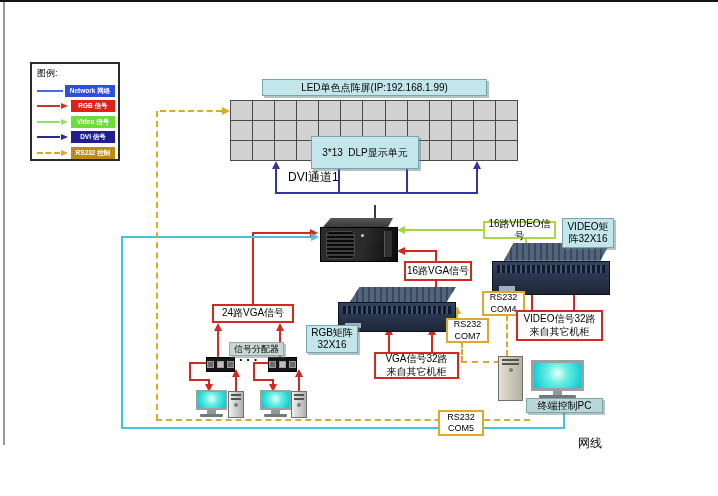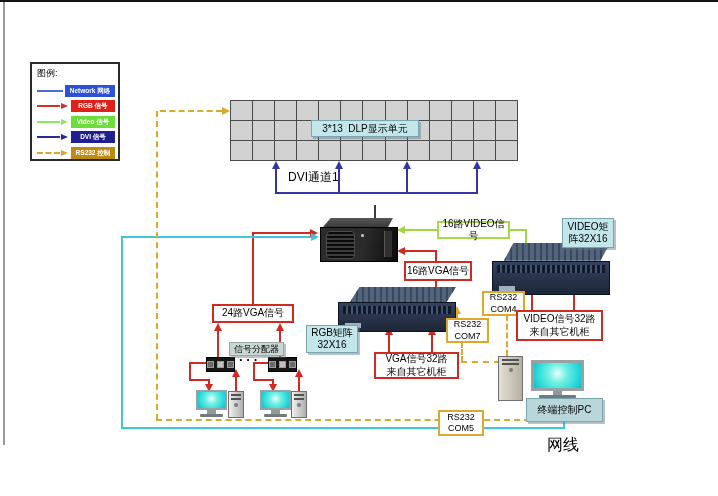--- a/index.html
+++ b/index.html
@@ -27,21 +27,21 @@
         border-left:1px solid #4a4a4a;border-top:1px solid #4a4a4a;z-index:2;}
   .cell{background:#d2d2d2;border-right:1px solid #4a4a4a;border-bottom:1px solid #4a4a4a;}
 
   
   .tag{position:absolute;background:#c3e6eb;border:1px solid #79a6ae;box-shadow:2px 2px 0 rgba(95,120,130,.45);
        display:flex;flex-direction:column;align-items:center;justify-content:center;
        font-size:10px;z-index:5;text-align:center;line-height:1.2;box-sizing:border-box;}
   .tag.bold{font-weight:normal;}
   .wbox{position:absolute;background:#fff;border:2px solid #d12a22;display:flex;flex-direction:column;
         align-items:center;justify-content:center;font-size:10px;z-index:5;text-align:center;line-height:1.25;box-sizing:border-box;}
-  .b-green{border-color:#a9d84b;}
+  .b-green{border-color:#a9d84b;margin-left:46px;}
   .b-orange{border-color:#dca92b;}
   .plain{position:absolute;font-size:12px;z-index:4;white-space:nowrap;}
 
   
   .hl{position:absolute;height:2px;z-index:1;}
   .vl{position:absolute;width:2px;z-index:1;}
   .red{background:#d12a22;}.cyan{background:#3fc6de;}.green{background:#9ed83e;}
   .navy{background:#3434a4;}.dark{background:#3c3c3c;}
   .dh{position:absolute;height:0;border-top:2px dashed #dca92b;z-index:1;}
   .dv{position:absolute;width:0;border-left:2px dashed #dca92b;z-index:1;}
@@ -158,21 +158,22 @@
       <div class="cell"></div>
       <div class="cell"></div>
       <div class="cell"></div>
       <div class="cell"></div>
       <div class="cell"></div>
       <div class="cell"></div>
       <div class="cell"></div>
       <div class="cell"></div>
       <div class="cell"></div>
     </div>
-  <div class="tag" style="left:311px;top:120px;width:108px;height:17px;white-space:pre;">3*13  DLP显示单元</div>
+  <div class="tag" style="left:262px;top:79px;width:225px;height:17px;">LED单色点阵屏(IP:192.168.1.99)</div>
+  <div class="tag" style="left:311px;top:136px;width:108px;height:33px;white-space:pre;">3*13  DLP显示单元</div>
 
   <div class="arr up" style="--c:#3434a4;left:272px;top:161px;"></div>
   <div class="arr up" style="--c:#3434a4;left:335px;top:161px;"></div>
   <div class="arr up" style="--c:#3434a4;left:403px;top:161px;"></div>
   <div class="arr up" style="--c:#3434a4;left:473px;top:161px;"></div>
   <div class="vl navy" style="left:275px;top:168px;height:26px;"></div>
   <div class="vl navy" style="left:338px;top:168px;height:26px;"></div>
   <div class="vl navy" style="left:406px;top:168px;height:26px;"></div>
   <div class="vl navy" style="left:476px;top:168px;height:26px;"></div>
   <div class="hl navy" style="left:275px;top:192px;width:203px;"></div>
@@ -317,22 +318,22 @@
   <div class="tower" style="left:498px;top:356px;width:25px;height:45px;background:linear-gradient(90deg,#e3e0d2,#b4b1a2);">
     <div class="slot"></div>
     <div class="slot"></div>
     <div class="tbtn"></div>
   </div>
   <div class="monitor" style="left:530px;top:360px;width:55px;">
     <div class="scr" style="width:53px;height:31px;border-width:3px;"></div>
     <div class="stand"></div>
     <div class="mbase" style="width:37px;"></div>
   </div>
-  <div class="tag" style="left:526px;top:398px;width:77px;height:24px;background:#b9d6da;">终端控制PC</div>
-  <div class="plain" style="left:547px;top:435px;font-size:16px;">网线</div>
+  <div class="tag" style="left:526px;top:398px;width:77px;height:15px;background:#b9d6da;">终端控制PC</div>
+  <div class="plain" style="left:578px;top:435px;font-size:12px;">网线</div>
 
   <div class="hl cyan" style="left:122px;top:236px;width:192px;"></div>
   <div class="arr right" style="--c:#3fc6de;left:311px;top:233px;"></div>
   <div class="vl cyan" style="left:121px;top:236px;height:192px;"></div>
   <div class="hl cyan" style="left:121px;top:427px;width:444px;"></div>
   <div class="vl cyan" style="left:563px;top:412px;height:17px;"></div>
 
   <div class="dh" style="left:160px;top:110px;width:62px;"></div>
   <div class="arr right" style="--c:#dca92b;left:222px;top:107px;"></div>
   <div class="dv" style="left:156px;top:111px;height:309px;"></div>

